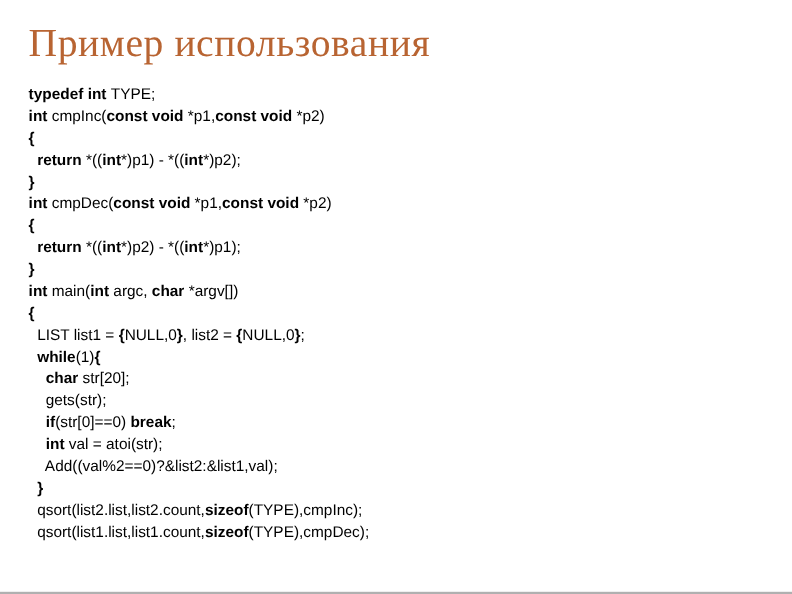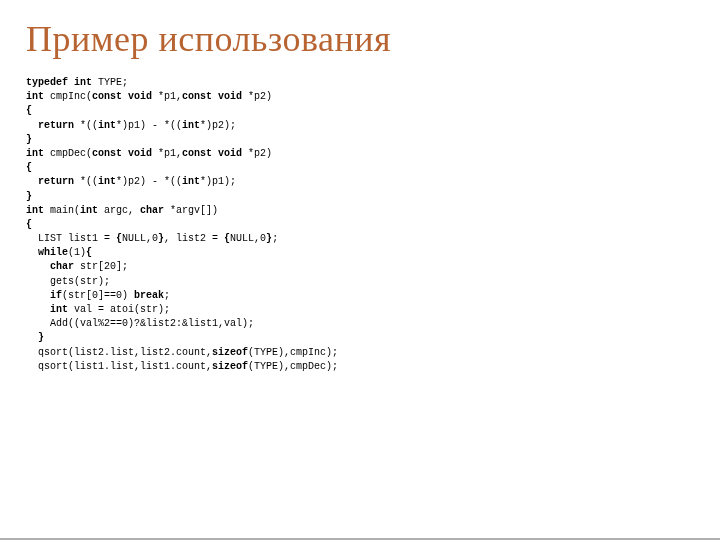--- a/index.html
+++ b/index.html
@@ -20,22 +20,22 @@
   }
   .title {
     font-family: "Times New Roman", Times, serif;
     font-size: 36px;
     font-weight: 400;
     color: #b86432;
     margin: 0 0 16px 0;
     letter-spacing: 0.5px;
   }
   .code {
-    font-family: Liberation Mono, monospace;
-    font-size: 10px;
+    font-family: Liberation Sans, sans-serif;
+    font-size: 14px;
     line-height: 1.42;
     color: #000000;
     white-space: pre;
   }
   .code b {
     font-weight: bold;
   }
   .frame-edge {
     position: absolute;
     left: 0;

